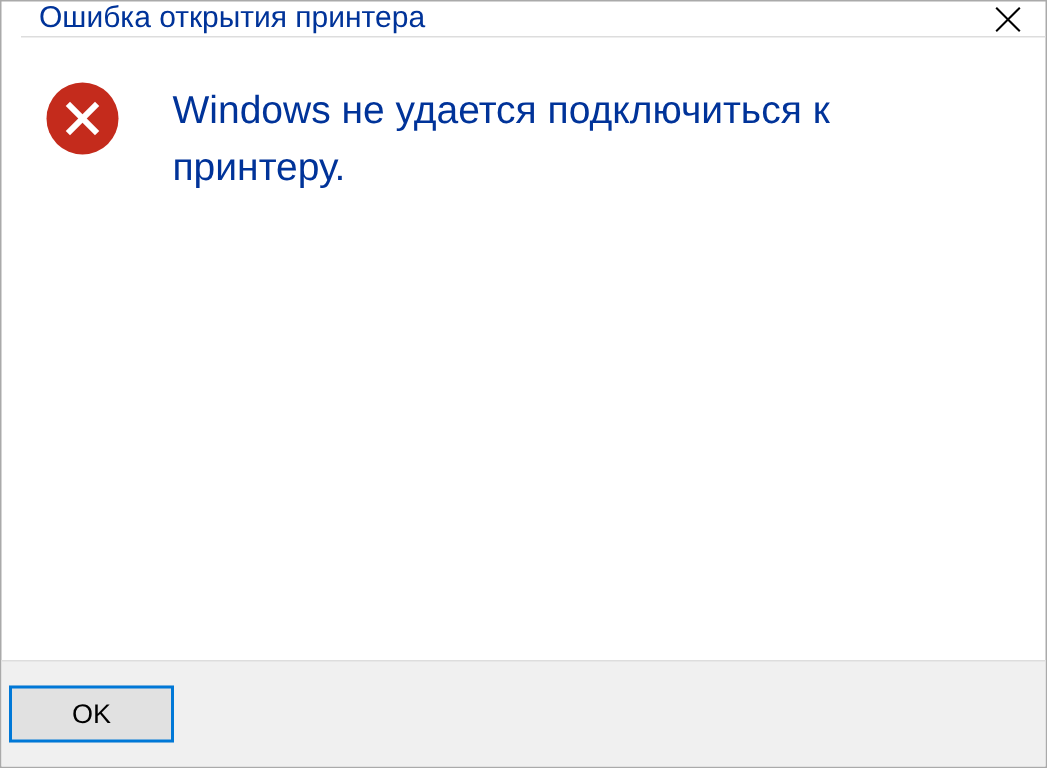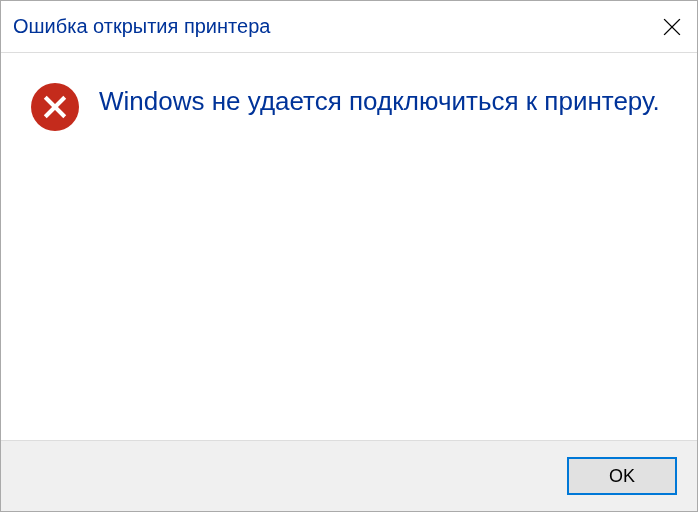--- a/index.html
+++ b/index.html
@@ -19,23 +19,24 @@
       height: 100%;
       background: #fff;
       border: 1px solid #aaa;
       display: flex;
       flex-direction: column;
     }
     .titlebar {
       display: flex;
       align-items: center;
       justify-content: space-between;
-      height: 52px;
+      height: 24px;
       padding: 0 0 0 12px;
       border-bottom: 1px solid #ddd;
+      margin-left: 13px;
     }
     .title-text {
       color: #003399;
       font-size: 20px;
       font-weight: 400;
     }
     .close-btn {
       width: 50px;
       height: 40px;
       display: flex;
@@ -44,21 +45,21 @@
       cursor: pointer;
     }
     .close-btn svg {
       width: 18px;
       height: 18px;
     }
     .content-area {
       flex: 1;
       display: flex;
       padding: 30px 30px 20px 30px;
-      gap: 20px;
+      gap: 36px;
     }
     .icon-col {
       flex-shrink: 0;
     }
     .error-circle {
       width: 48px;
       height: 48px;
       border-radius: 50%;
       background: #c42b1c;
       display: flex;
@@ -74,23 +75,22 @@
       color: #003399;
       font-size: 26px;
       line-height: 1.45;
     }
     .msg-block {
       margin-bottom: 34px;
     }
     .button-bar {
       background: #f0f0f0;
       border-top: 1px solid #ddd;
-      padding: 16px 20px;
+      padding: 16px 5px;
       display: flex;
-      justify-content: flex-end;
     }
     .ok-btn {
       min-width: 110px;
       height: 38px;
       background: #e1e1e1;
       border: 2px solid #0078d7;
       font-size: 18px;
       font-family: inherit;
       cursor: pointer;
       color: #000;

